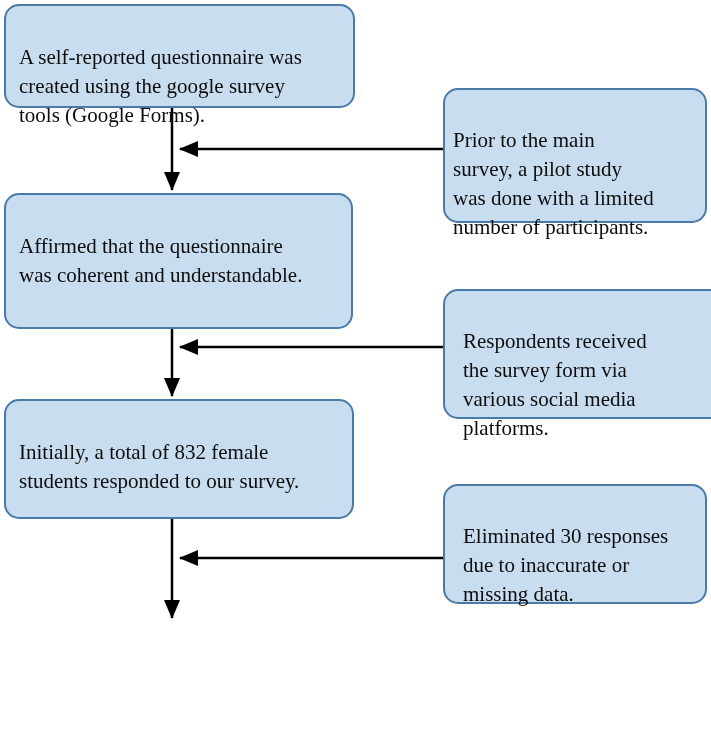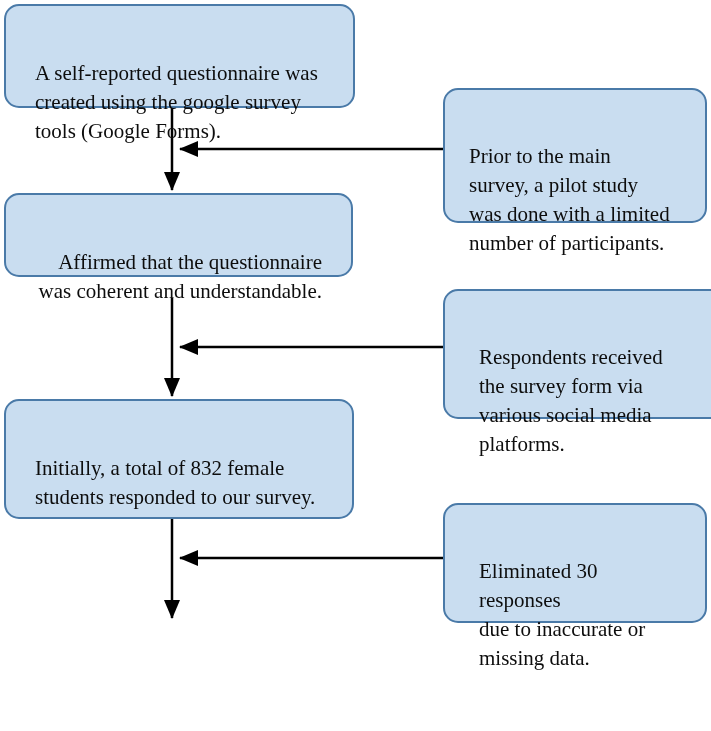--- a/index.html
+++ b/index.html
@@ -21,35 +21,35 @@
     position: absolute;
     box-sizing: border-box;
     background: #c9ddf0;
     border: 2.5px solid #4a7aa8;
     border-radius: 15px;
     color: #0d0d0d;
     font-size: 21px;
     line-height: 29px;
     white-space: pre-line;
   }
-  .box p { margin: 16px; white-space: pre-line; }
+  .box p { margin: 0; white-space: pre-line; }
   .main-box { padding: 8px 13px; }
   .side-box { padding: 7px 18px; }
   .center-text { text-align: center; }
 
   
   .m1 { left: 4px;  top: 4px;   width: 351px; height: 104px; }
-  .m2 { left: 4px;  top: 193px; width: 349px; height: 84px; text-align: right; }
+  .m2 { left: 4px;  top: 193px; width: 349px; height: 136px; }
   .m3 { left: 4px;  top: 399px; width: 350px; height: 120px; }
   .m4 { left: 4px;  top: 622px; width: 356px; height: 106px; }
 
   
   .s1 { left: 443px; top: 88px;  width: 264px; height: 135px; padding-left: 8px; }
   .s2 { left: 443px; top: 289px; width: 312px; height: 130px; }
-  .s3 { left: 443px; top: 503px; width: 264px; height: 120px; }
+  .s3 { left: 443px; top: 484px; width: 264px; height: 120px; }
 </style>
 </head>
 <body>
 
 <div class="canvas">
 
   <svg class="arrow-layer" width="711" height="731" viewBox="0 0 711 731" xmlns="http://www.w3.org/2000/svg">
     <defs>
       <marker id="arrowhead" markerUnits="userSpaceOnUse" markerWidth="20" markerHeight="16" refX="18" refY="8" orient="auto">
         <path d="M0,0 L19,8 L0,16 Z" fill="#000000"></path>

